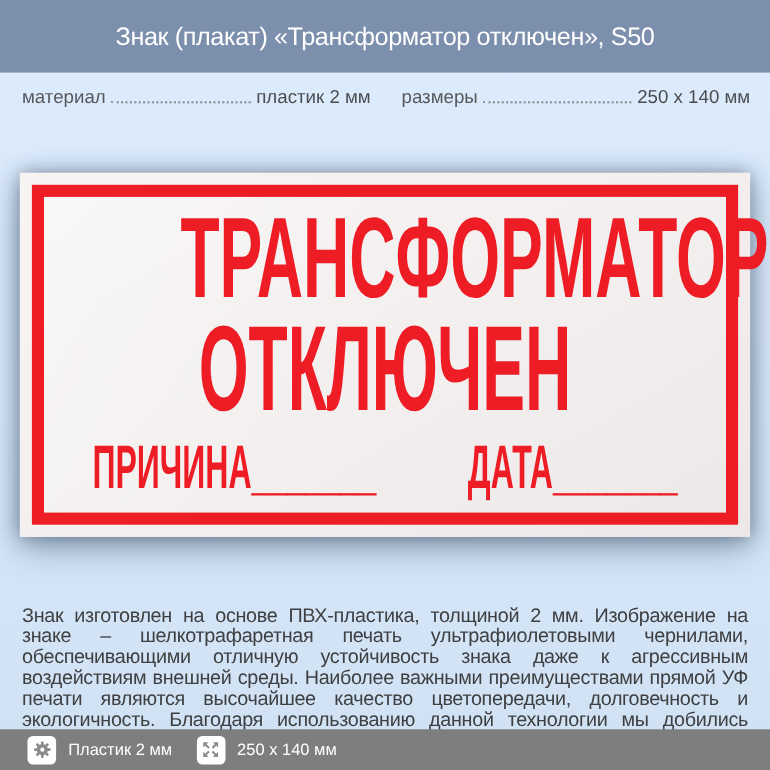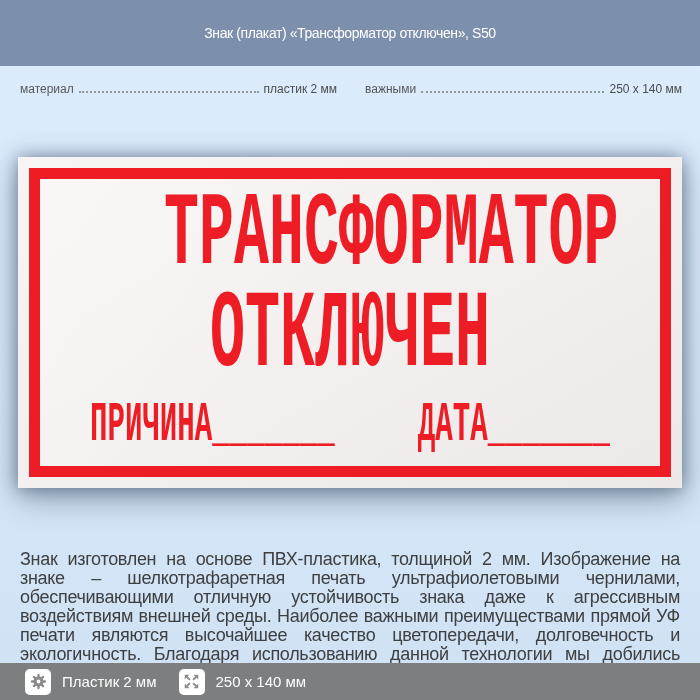--- a/index.html
+++ b/index.html
@@ -3,33 +3,33 @@
 <meta charset="utf-8">
 <style>
   html,body{margin:0;padding:0;}
   body{width:700px;height:700px;font-family:"Liberation Sans",sans-serif;}
   .page{position:relative;width:700px;height:700px;overflow:hidden;
         background:linear-gradient(180deg,#dcecfd 0%,#d8e8fa 55%,#cfe1f3 100%);}
 
   
   .title-bar{position:absolute;top:0;left:0;width:100%;height:66px;
              background:#7c8fad;display:flex;align-items:center;justify-content:center;}
-  .title-bar .title{color:#ffffff;font-size:14px;letter-spacing:-0.4px;}
+  .title-bar .title{color:#ffffff;font-size:23px;letter-spacing:-0.4px;}
 
   
   .specs{position:absolute;top:68px;left:20px;right:18px;height:42px;
-         display:flex;gap:28px;align-items:center;color:#57585a;font-size:12px;}
+         display:flex;gap:28px;align-items:center;color:#57585a;font-size:17px;}
   .spec{flex:1;display:flex;align-items:baseline;white-space:nowrap;}
   .spec .leader{flex:1;border-bottom:2px dotted #90959b;margin:0 5px 3px 5px;min-width:20px;}
   .spec .value{color:#4b4c4e;}
 
   
   .sign{position:absolute;left:18px;top:157px;width:664px;height:331px;
         background:linear-gradient(150deg,#f7f4f3 0%,#f2efee 55%,#ebe8e7 100%);
-        box-shadow:0 0 16px rgba(52,72,94,.55), 0 10px 30px rgba(52,72,94,.45);font-family:Liberation Mono, monospace;}
+        box-shadow:0 0 16px rgba(52,72,94,.55), 0 10px 30px rgba(52,72,94,.45);}
   .sign-frame{position:absolute;inset:11px;border:11px solid #ee1c25;
         background:linear-gradient(120deg,rgba(255,255,255,.35),rgba(255,255,255,0) 45%);}
   .sign-line{position:absolute;left:0;right:0;text-align:center;color:#ee1c25;
         font-weight:bold;line-height:1;white-space:nowrap;}
   .sign-line1{top:26px;font-size:104px;transform:scaleX(.56);}
   .sign-line2{top:124px;font-size:110px;transform:scaleX(.53);}
   .sign-line3{top:240px;display:flex;justify-content:center;gap:160px;
         font-size:56px;transform:scaleX(.52);}
   .sign-line3 span{white-space:nowrap;}
 
@@ -57,21 +57,21 @@
     <div class="title">Знак (плакат) «Трансформатор отключен», S50</div>
   </div>
 
   <div class="specs">
     <div class="spec">
       <span class="label">материал</span>
       <span class="leader"></span>
       <span class="value">пластик 2 мм</span>
     </div>
     <div class="spec">
-      <span class="label">важными</span>
+      <span class="label">размеры</span>
       <span class="leader"></span>
       <span class="value">250 х 140 мм</span>
     </div>
   </div>
 
   <div class="sign">
     <div class="sign-frame"></div>
     <div class="sign-line sign-line1">ТРАНСФОРМАТОР</div>
     <div class="sign-line sign-line2">ОТКЛЮЧЕН</div>
     <div class="sign-line sign-line3">

